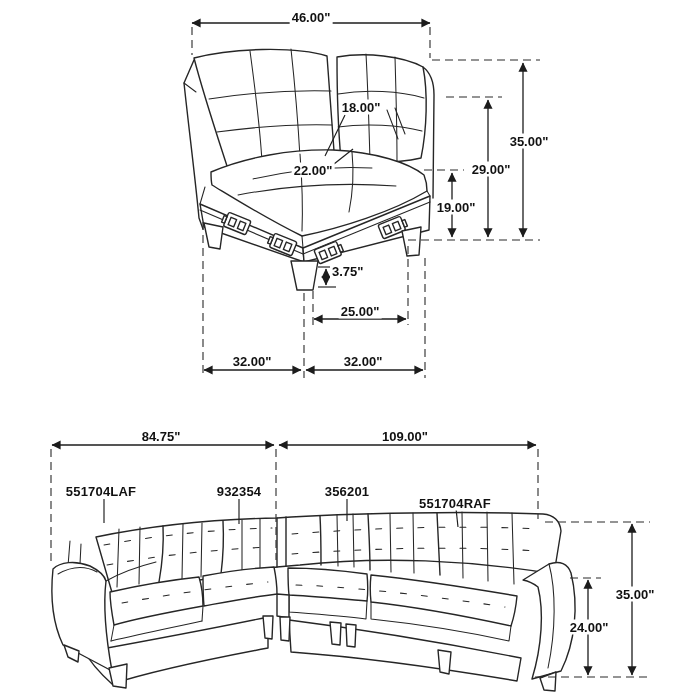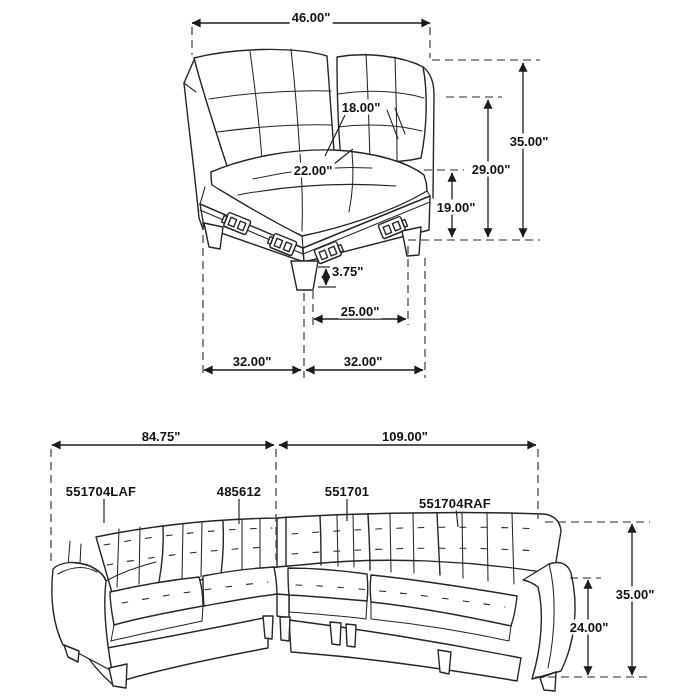--- a/index.html
+++ b/index.html
@@ -221,17 +221,17 @@
 <div class="lbl" style="left:360px;top:311px">25.00"</div>
 <div class="lbl" style="left:252px;top:361px">32.00"</div>
 <div class="lbl" style="left:363px;top:361px">32.00"</div>
 
 <div class="lbl" style="left:161px;top:436px">84.75"</div>
 <div class="lbl" style="left:405px;top:436px">109.00"</div>
 <div class="lbl" style="left:635px;top:594px">35.00"</div>
 <div class="lbl" style="left:589px;top:627px">24.00"</div>
 
 <div class="lbl part" style="left:101px;top:491px">551704LAF</div>
-<div class="lbl part" style="left:239px;top:491px">485612</div>
-<div class="lbl part" style="left:347px;top:491px">551701</div>
+<div class="lbl part" style="left:239px;top:491px">932354</div>
+<div class="lbl part" style="left:347px;top:491px">356201</div>
 <div class="lbl part" style="left:455px;top:503px">551704RAF</div>
 
 </div>
 
 </body></html>

